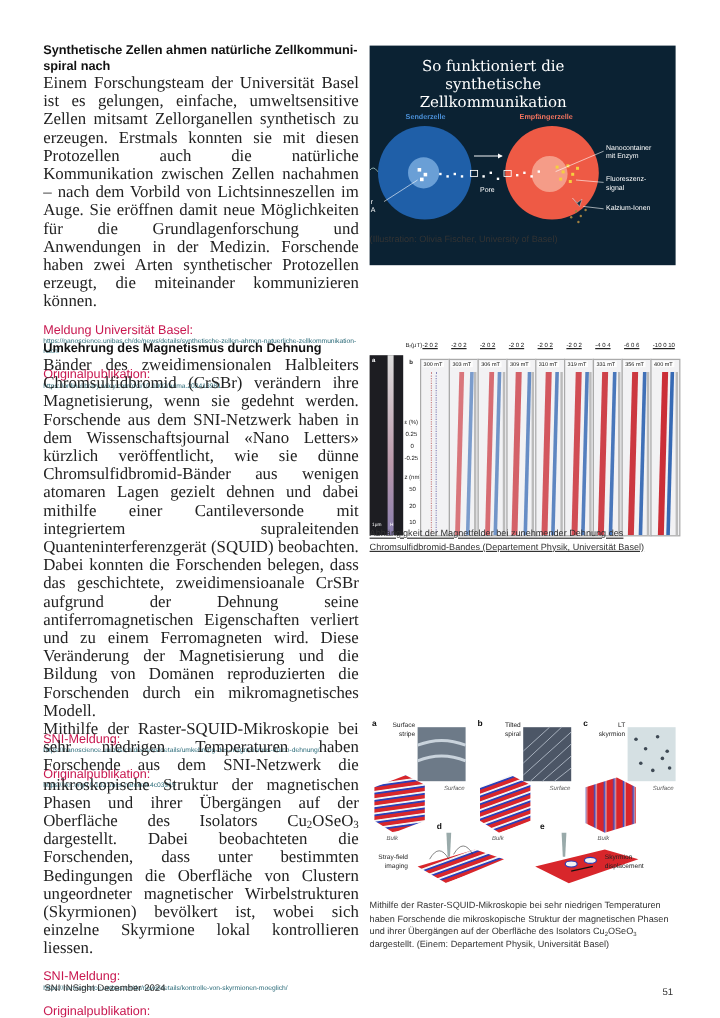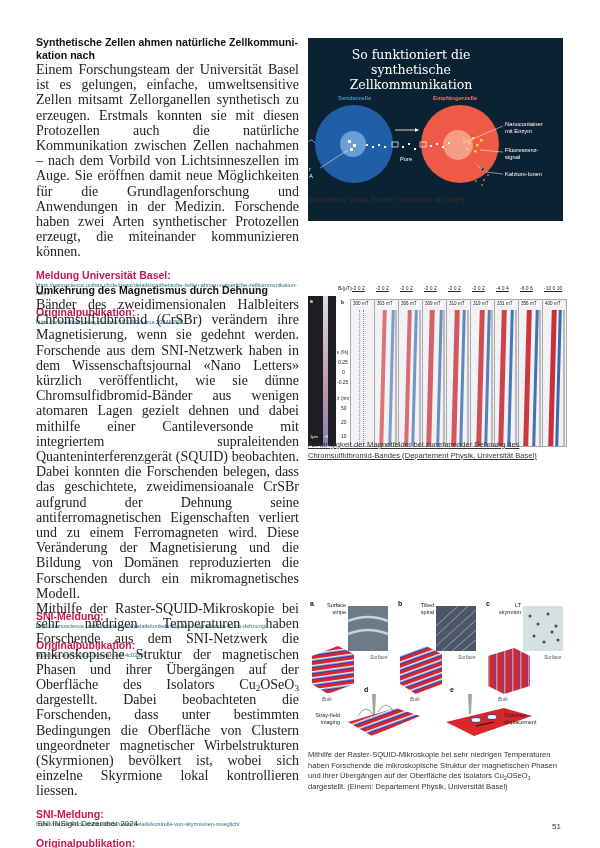--- a/index.html
+++ b/index.html
@@ -1,20 +1,20 @@
 <!DOCTYPE html>
 <html><head>
 <meta charset="utf-8">
 <style>
   html, body { margin: 0; padding: 0; background: #ffffff; }
   body { width: 600px; height: 848px; position: relative; overflow: hidden; color: #1a1a1a; }
   .abs { position: absolute; }
   .h { font-family: "Liberation Sans", sans-serif; font-weight: bold; font-size: 10.6px; line-height: 13px; color: #111; margin: 0; }
   .body-text { font-family: "Liberation Serif", serif; font-size: 14px; line-height: 15.2px; text-align: justify; color: #222; margin: 0; hyphens: manual; }
-  .src-label { font-family: "Liberation Sans", sans-serif; font-weight: bold; font-size: 10.5px; color: #c8174f; margin: 0; line-height: 12px; }
+  .src-label { font-family: "Liberation Sans", sans-serif; font-weight: normal; font-size: 10.5px; color: #c8174f; margin: 0; line-height: 12px; }
   .src-url { font-family: "Liberation Sans", sans-serif; font-size: 5.6px; line-height: 8px; color: #2a6a78; margin: 0; }
   .caption { font-family: "Liberation Sans", sans-serif; font-size: 7.6px; line-height: 10.5px; color: #333; margin: 0; }
   .footer { font-family: "Liberation Sans", sans-serif; font-size: 8px; color: #333; }
   sub { font-size: 65%; vertical-align: -2px; line-height: 0; }
 
   
   #illus1 { left: 308px; top: 38px; width: 255px; height: 183px; background: #0b2233; overflow: hidden; }
   .illus-title { font-family: "DejaVu Serif", serif; font-size: 12.5px; line-height: 15px; color: #fff; text-align: center; width: 200px; position: absolute; left: 3px; top: 9px; }
   .cell-label { font-family: "Liberation Sans", sans-serif; font-size: 6px; font-weight: bold; position: absolute; }
   .anno { font-family: "Liberation Sans", sans-serif; font-size: 5.8px; color: #fff; position: absolute; line-height: 7px; }
@@ -31,21 +31,21 @@
   .sky-letter { position: absolute; font-family: "Liberation Sans", sans-serif; font-weight: bold; font-size: 7px; color: #111; }
   .sky-lab { position: absolute; font-family: "Liberation Sans", sans-serif; font-size: 5.5px; color: #222; text-align: right; line-height: 6.5px; }
   .sky-italic { position: absolute; font-family: "Liberation Sans", sans-serif; font-style: italic; font-size: 5px; color: #555; }
 </style>
 </head>
 <body>
 
 <div class="abs" style="left:36px; top:36px; width:263px;">
   <h2 class="h">
     <span>Synthetische Zellen ahmen natürliche Zellkommuni-</span><br>
-    <span>kation nach</span>
+    <span>spiral nach</span>
   </h2>
   <p class="body-text">Einem Forschungsteam der Universität Basel ist es gelungen, einfache, umweltsensitive Zellen mitsamt Zellorganellen synthetisch zu erzeugen. Erstmals konnten sie mit diesen Protozellen auch die natürliche Kommunikation zwischen Zellen nachahmen – nach dem Vorbild von Lichtsinneszellen im Auge. Sie eröffnen damit neue Möglichkeiten für die Grundlagenforschung und Anwendungen in der Medizin. Forschende haben zwei Arten synthetischer Protozellen erzeugt, die miteinander kommunizieren können.</p>
   <div style="height:9px"></div>
   <p class="src-label">Meldung Universität Basel:</p>
   <p class="src-url" style="word-break:break-all;">https://nanoscience.unibas.ch/de/news/details/synthetische-zellen-ahmen-natuerliche-zellkommunikation-nach/</p>
   <div style="height:9px"></div>
   <p class="src-label">Originalpublikation:</p>
   <p class="src-url">https://onlinelibrary.wiley.com/doi/10.1002/adma.202413981</p>
 </div>
 

